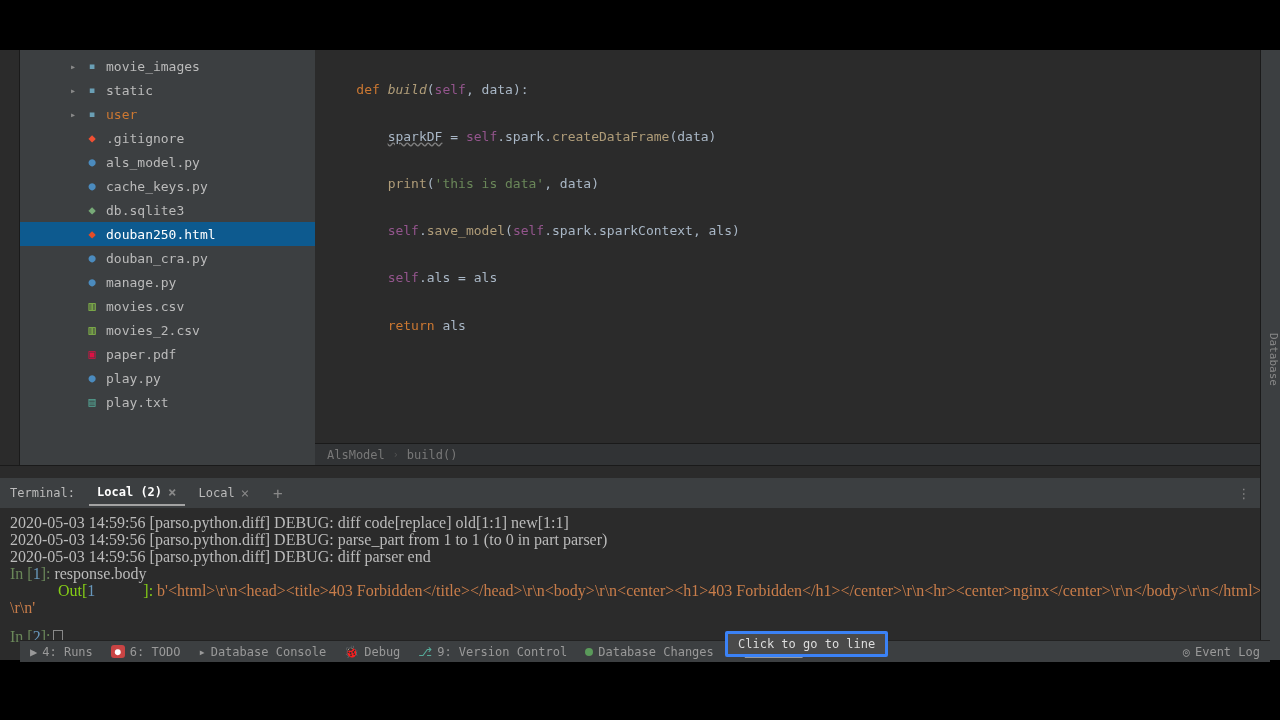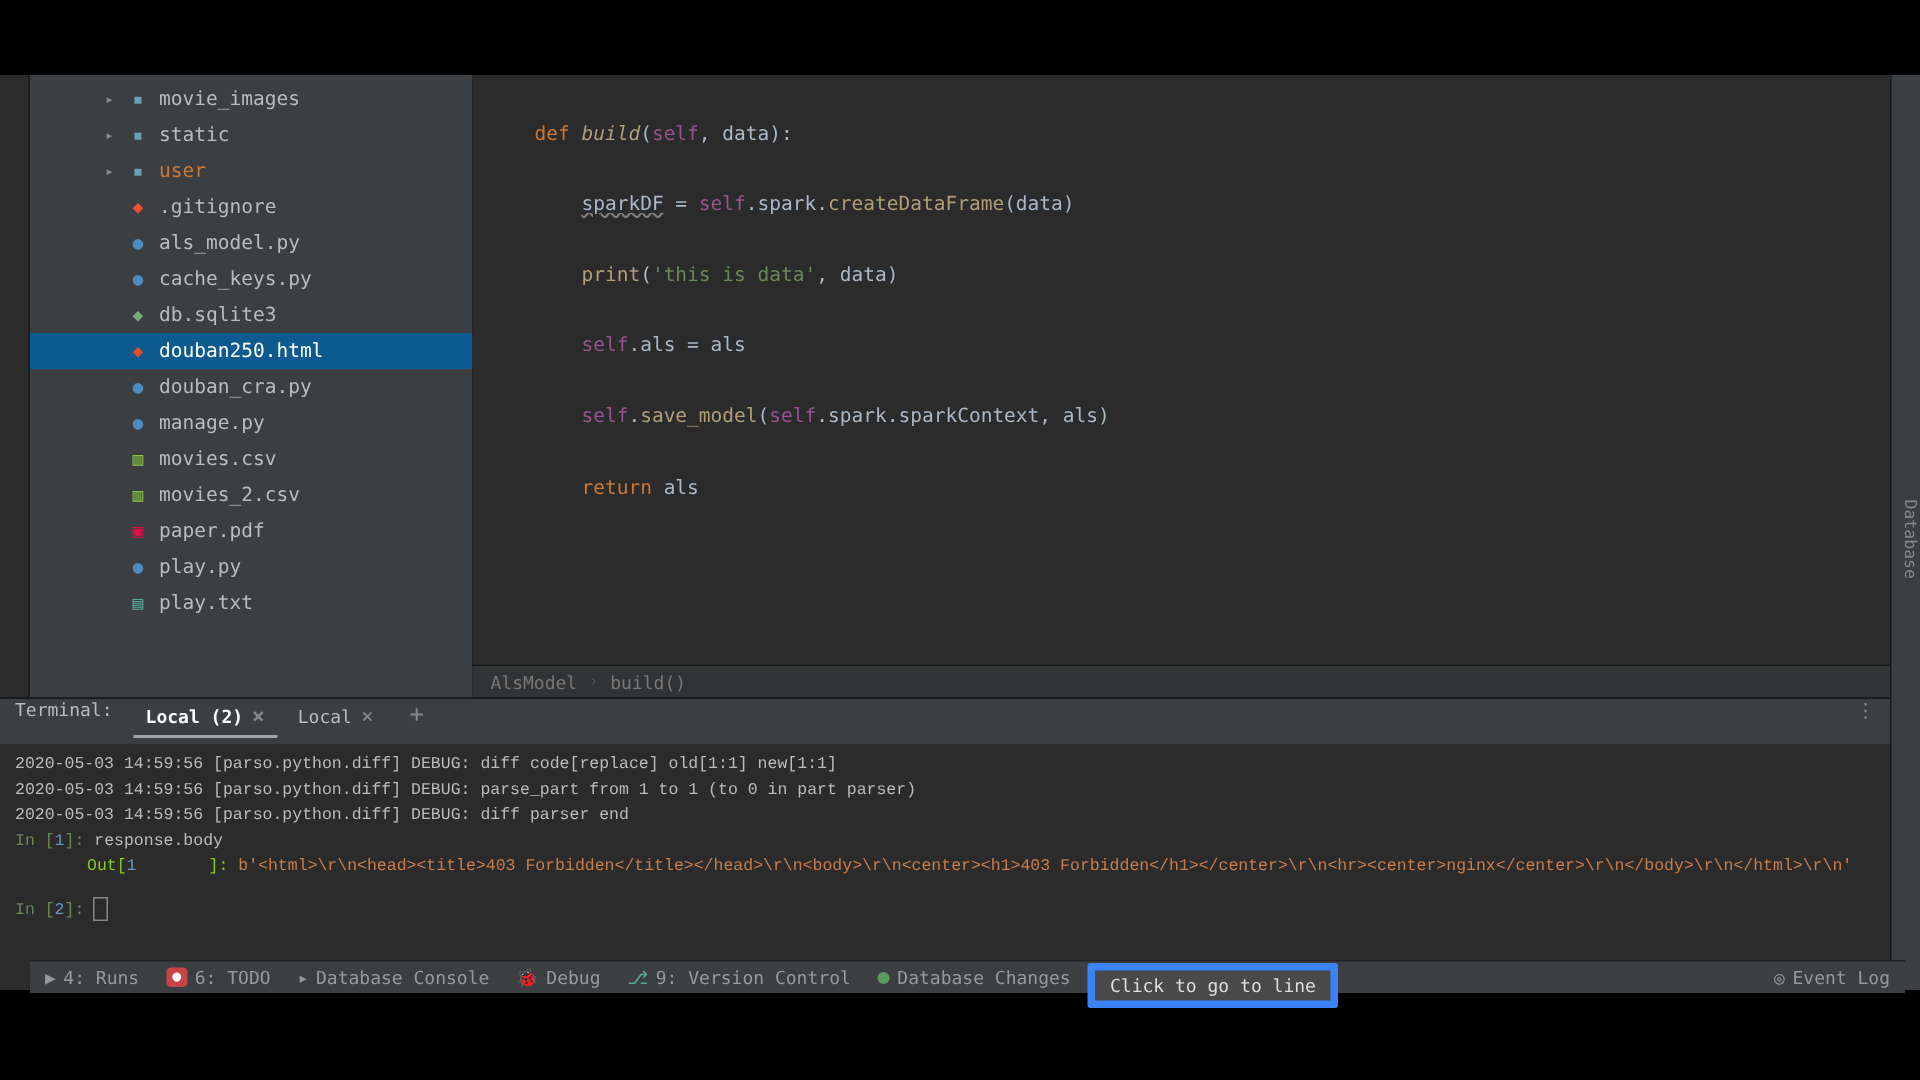--- a/index.html
+++ b/index.html
@@ -166,23 +166,24 @@
   height: 195px;
   background: #2b2b2b;
   border-top: 1px solid #1a1a1a;
   display: flex;
   flex-direction: column;
 }
 .term-header {
   height: 30px;
   background: #3c3f41;
   display: flex;
-  align-items: flex-start;
+  align-items: center;
   padding: 0 10px;
   gap: 6px;
+  margin-top: 12px;
 }
 .term-title { color: #bbb; font-size: 12px; margin-right: 8px; }
 .term-tab {
   display: flex;
   align-items: center;
   padding: 4px 8px;
   color: #bbb;
   font-size: 12px;
   cursor: pointer;
   gap: 6px;
@@ -194,22 +195,22 @@
 }
 .term-close { color: #888; font-size: 14px; cursor: pointer; }
 .term-add { color: #888; font-size: 16px; cursor: pointer; margin-left: 4px; padding: 0 6px; }
 .term-spacer { flex: 1; }
 .term-actions { display: flex; gap: 12px; align-items: center; }
 .term-action { color: #888; cursor: pointer; }
 
 .term-body {
   flex: 1;
   padding: 6px 10px;
-  font-family: Liberation Mono, monospace;
-  font-size: 11px;
+  font-family: Liberation Serif, serif;
+  font-size: 16px;
   line-height: 17px;
   color: #bbb;
   overflow: hidden;
   white-space: pre-wrap;
   word-break: break-all;
 }
 .term-green { color: #6a8759; }
 .term-orange { color: #c97d4a; }
 .term-num { color: #6897bb; }
 .term-red { color: #84cc16; margin-left: 48px; }
@@ -233,26 +234,26 @@
   padding: 0 10px;
   gap: 18px;
   font-size: 12px;
   color: #999;
   border-top: 1px solid #222;
 }
 .bottom-item { display: flex; align-items: center; gap: 5px; cursor: pointer; }
 .tooltip-box {
   position: absolute;
   background: #4a4a4a;
-  border: 5px solid #3b82f6;
+  border: 3px solid #3b82f6;
   padding: 3px 10px;
   font-size: 12px;
   color: #ddd;
   border-radius: 2px;
-  bottom: 48px;
+  bottom: 63px;
   left: 725px;
 }
 .dot { width:8px; height:8px; border-radius:50%; display:inline-block; }
 .dot.green { background:#5a9a5a; }
 .dot.red { background:#c94444; }
 .badge-todo{ background:#c94444; color:#fff; font-size:10px; padding:1px 4px; border-radius:3px; }
 .right-rail {
   position: absolute;
   right: 0;
   top: 50px;
@@ -351,22 +352,22 @@
         <span class="tree-label">play.txt</span>
       </div>
     </div>
 
     <div class="editor-area">
       <div class="code-pane">
         <div class="code-text">
 <div class="code-line">    <span class="kw">def </span><span class="fn">build</span>(<span class="self">self</span>, <span class="param">data</span>):</div>
 <div class="code-line">        <span class="underline-wavy">sparkDF</span> = <span class="self">self</span>.spark.<span class="call">createDataFrame</span>(data)</div>
 <div class="code-line">        <span class="call">print</span>(<span class="str">'this is data'</span>, data)</div>
+<div class="code-line">        <span class="self">self</span>.<span class="call">save_model</span>(<span class="self">self</span>.spark.sparkContext, als)</div>
 <div class="code-line">        <span class="self">self</span>.als = als</div>
-<div class="code-line">        <span class="self">self</span>.<span class="call">save_model</span>(<span class="self">self</span>.spark.sparkContext, als)</div>
 <div class="code-line">        <span class="kw">return </span>als</div>
 <div class="code-line"></div>
 
 
 
 
 
 
 
 

